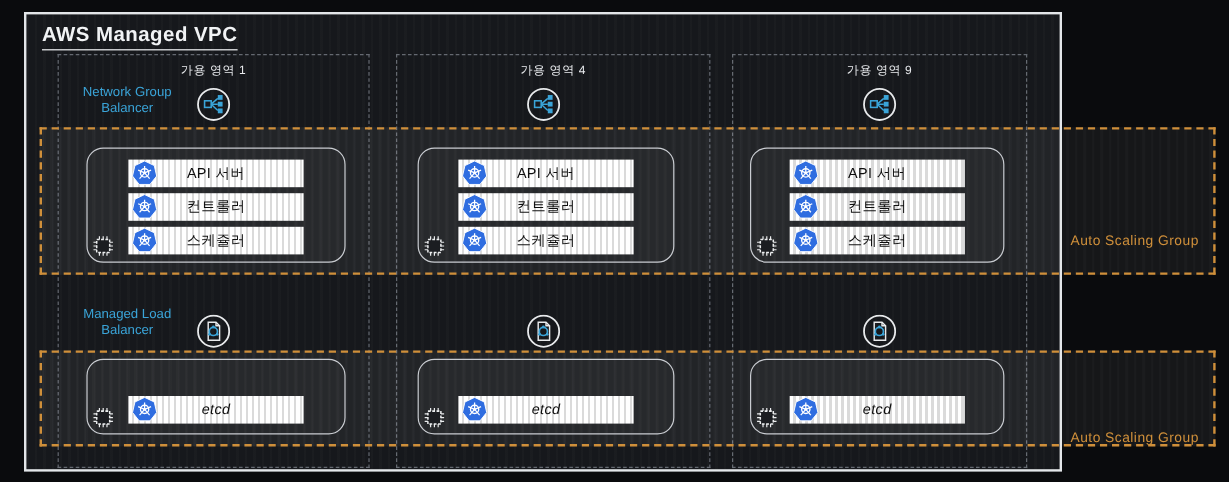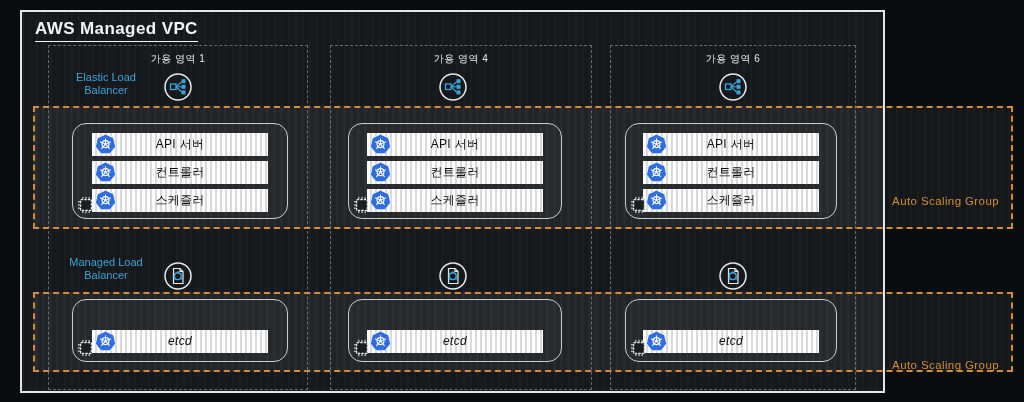--- a/index.html
+++ b/index.html
@@ -67,21 +67,21 @@
     box-sizing:border-box;
   }
   .row1{top:123px;height:96px;}
   .row2{top:299px;height:63px;}
   .c1{left:72px;width:216px;}
   .c2{left:348px;width:214px;}
   .c3{left:625px;width:212px;}
   .bars{position:absolute;left:0;right:0;top:9px;display:flex;flex-direction:column;align-items:center;gap:5px;}
   .bars-etcd{top:30px;font-style:italic;}
   .bar{
-    position:relative;width:176px;height:23px;
+    position:relative;width:146px;height:23px;
     background:repeating-linear-gradient(90deg,#ffffff 0 3px,#dadada 3px 5px);
   }
   .bar-label{
     display:block;line-height:23px;text-align:center;
     font-size:12px;color:#0e0e0e;letter-spacing:.3px;
   }
   .k8s{position:absolute;left:2px;top:0;width:23px;height:23px;}
   .chip{position:absolute;left:4px;bottom:4px;width:18px;height:18px;}
   svg{display:block;}
 </style>
@@ -145,24 +145,24 @@
     <div class="vpc-title">AWS Managed VPC</div>
   </div>
 
   <div class="az az1">
     <div class="az-label">가용 영역 1</div>
   </div>
   <div class="az az2">
     <div class="az-label">가용 영역 4</div>
   </div>
   <div class="az az3">
-    <div class="az-label">가용 영역 6</div>
-  </div>
-
-  <div class="lb-label nlb-label">Elastic Load
+    <div class="az-label">가용 영역 9</div>
+  </div>
+
+  <div class="lb-label nlb-label">Network Group
 Balancer</div>
   <svg class="lb-icon" style="left:164px;top:73px">
       <use href="#sym-nlb"></use>
     </svg>
   <svg class="lb-icon" style="left:439px;top:73px">
       <use href="#sym-nlb"></use>
     </svg>
   <svg class="lb-icon" style="left:719px;top:73px">
       <use href="#sym-nlb"></use>
     </svg>

